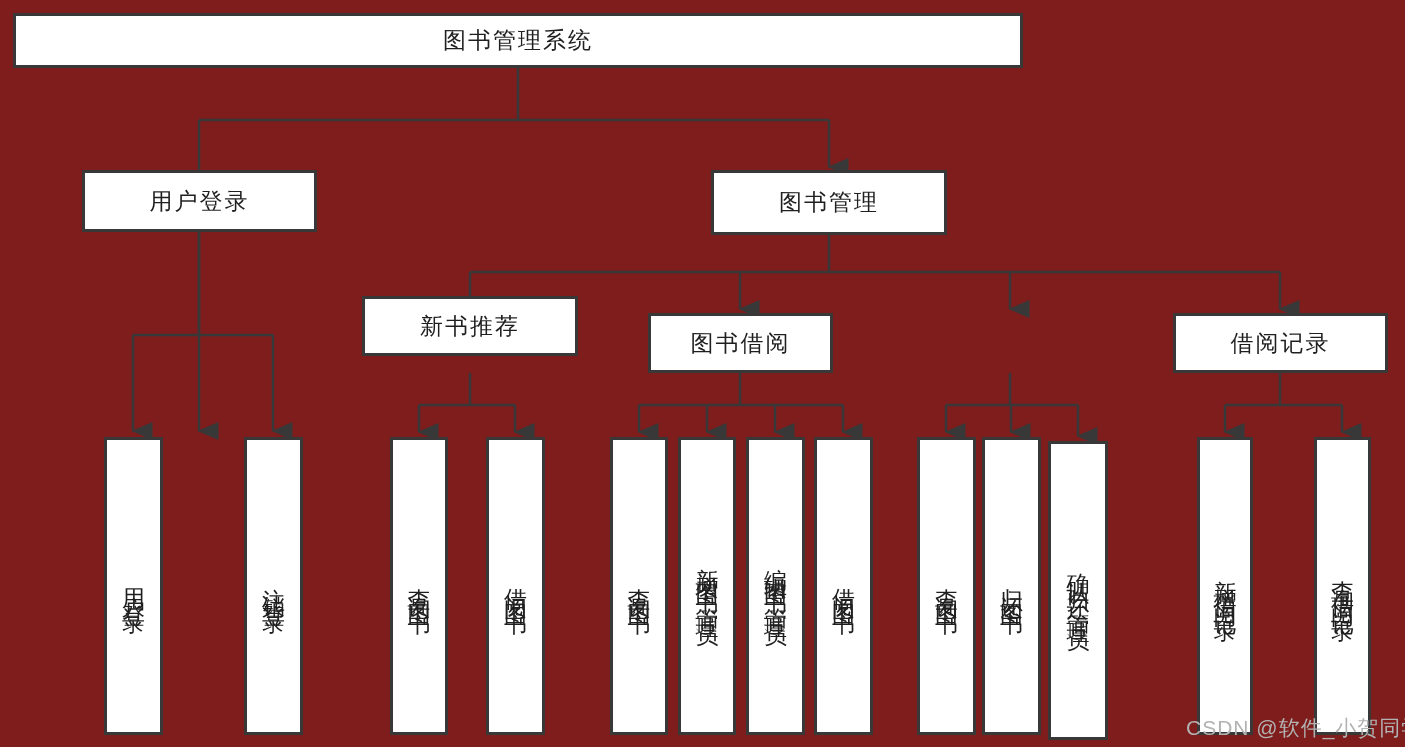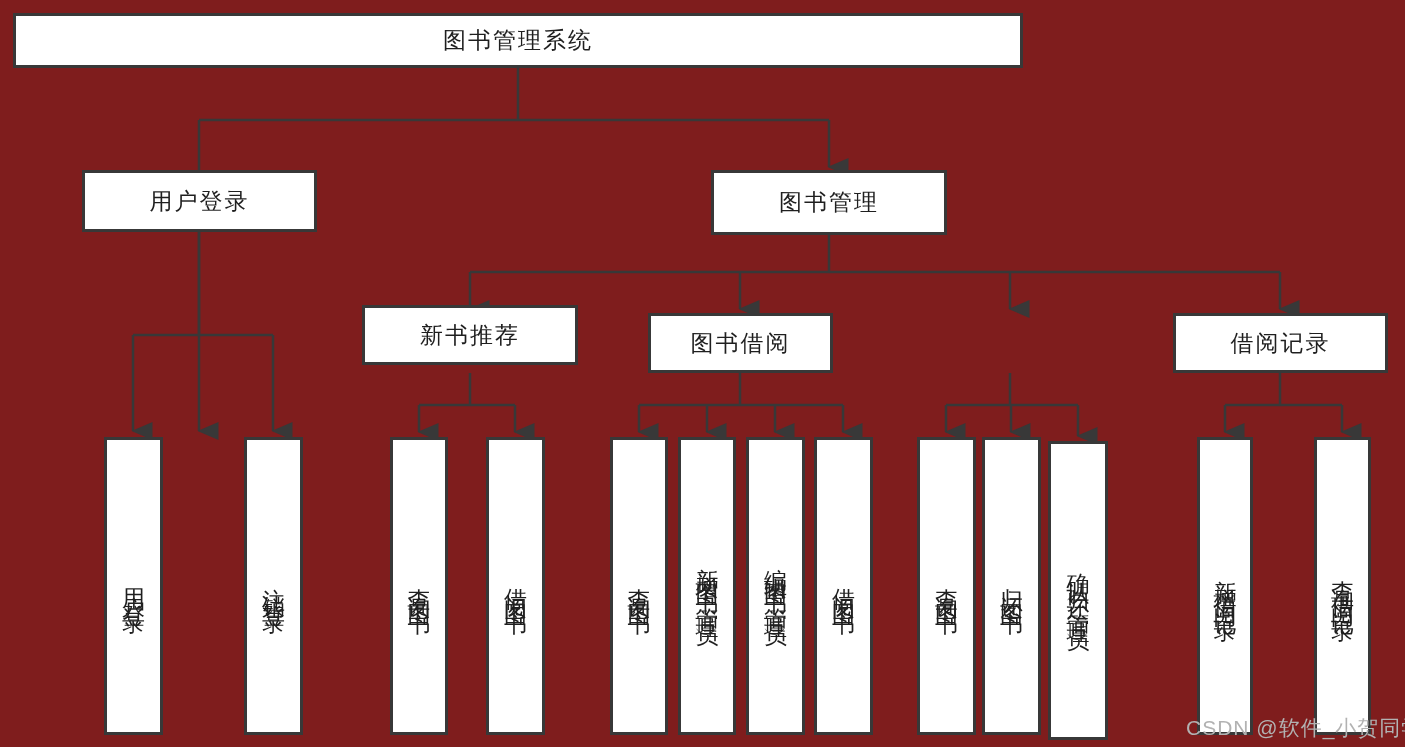--- a/index.html
+++ b/index.html
@@ -105,21 +105,21 @@
     <span>图书管理系统</span>
   </div>
 
   <div class="node h" style="left:82px;top:170px;width:235px;height:62px">
     <span>用户登录</span>
   </div>
   <div class="node h" style="left:711px;top:170px;width:236px;height:65px">
     <span>图书管理</span>
   </div>
 
-  <div class="node h" style="left:362px;top:305px;width:216px;height:60px">
+  <div class="node h" style="left:362px;top:296px;width:216px;height:60px">
     <span>新书推荐</span>
   </div>
   <div class="node h" style="left:648px;top:313px;width:185px;height:60px">
     <span>图书借阅</span>
   </div>
   <div class="node h" style="left:1173px;top:313px;width:215px;height:60px">
     <span>借阅记录</span>
   </div>
 
   <div class="node v" style="left:104px;top:437px;width:59px;height:298px">

